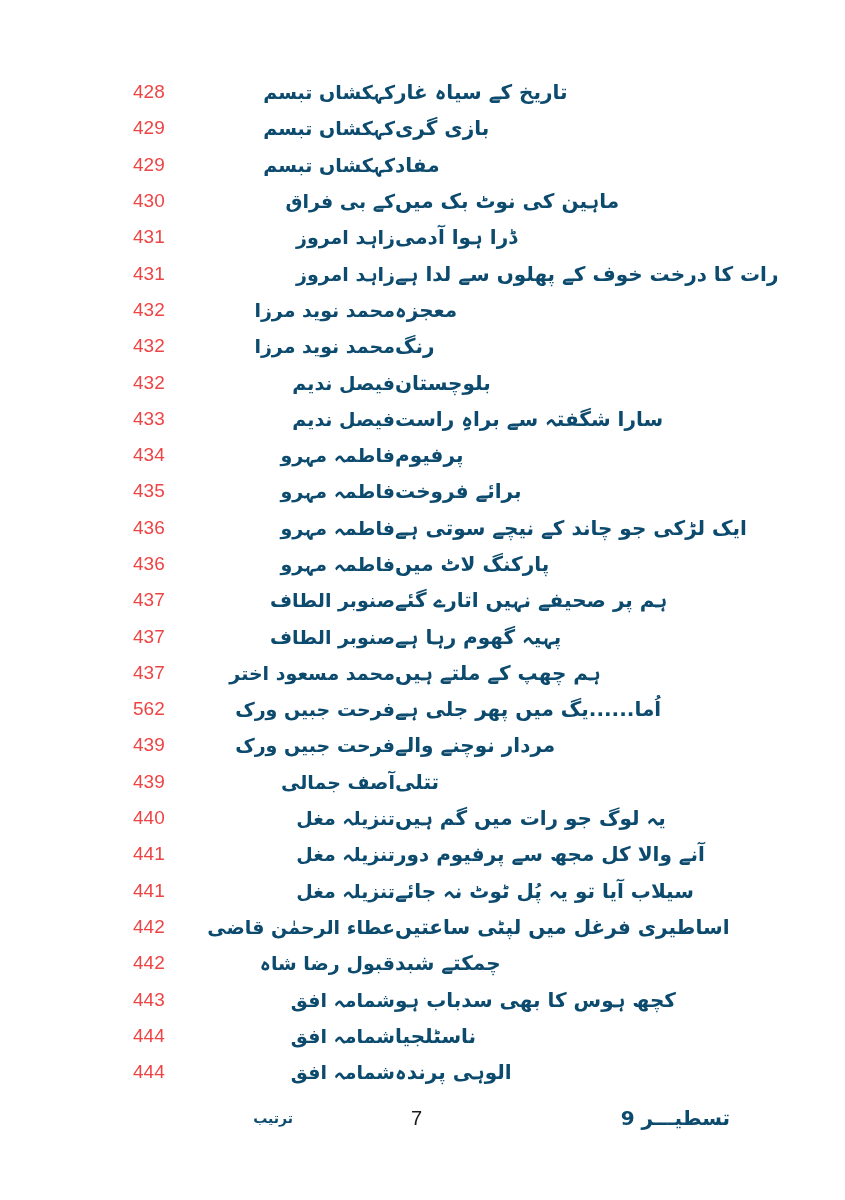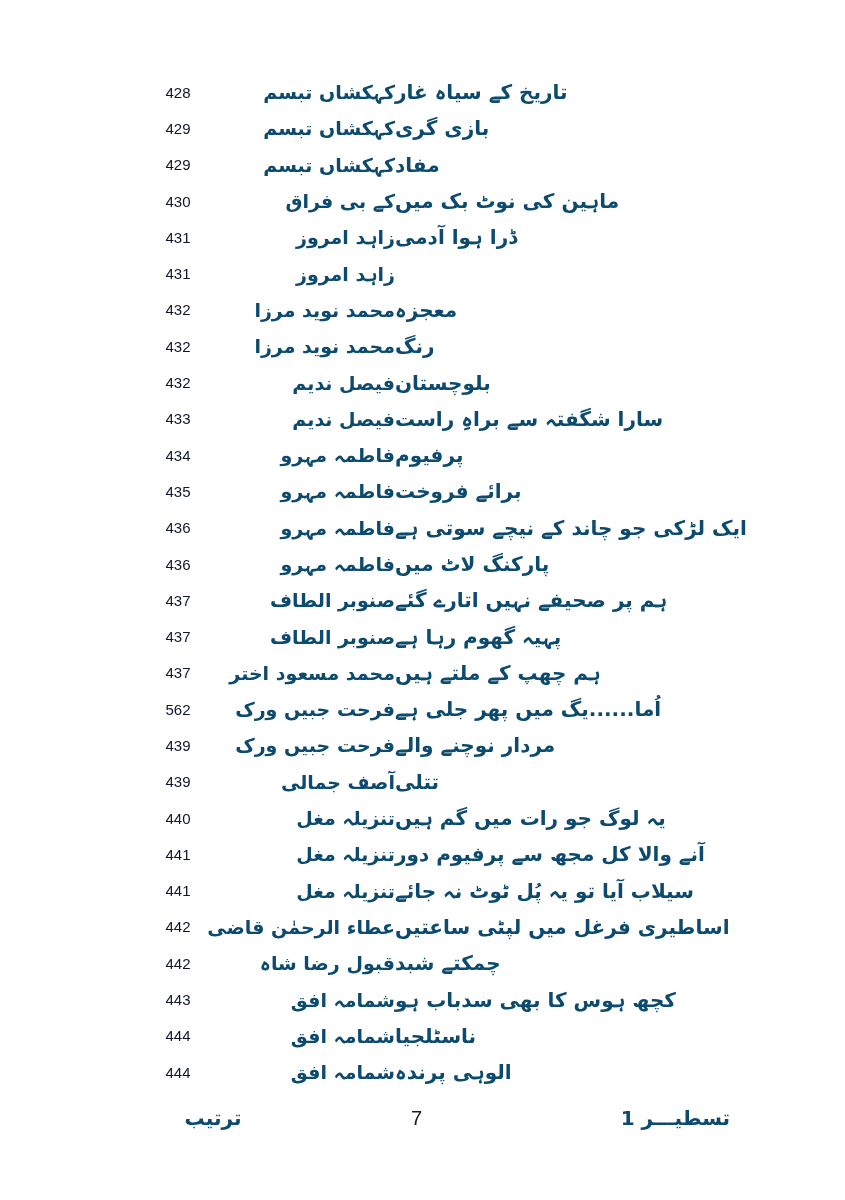--- a/index.html
+++ b/index.html
@@ -15,23 +15,23 @@
     padding: 74px 115px 0 133px;
   }
   .row {
     display: grid;
     grid-template-columns: 90px 172px 1fr;
     align-items: center;
     height: 36.3px;
   }
   .num {
     font-family: "Liberation Sans", sans-serif;
-    font-size: 15px;
-    color: #0f172a;
-    text-align: center;
+    font-size: 19px;
+    color: #ef4444;
+    text-align: left;
   }
   .urdu {
     direction: rtl;
     font-family: "DejaVu Sans", sans-serif;
     font-weight: 700;
     color: #0c4a6e;
   }
   .author {
     font-size: 19px;
     text-align: right;
@@ -44,22 +44,22 @@
   }
   .footer {
     display: grid;
     grid-template-columns: 160px 1fr 190px;
     align-items: center;
     padding: 0 115px 0 133px;
     margin-top: 10px;
     height: 36px;
   }
   .footer-left {
-    font-size: 20px;
-    text-align: center;
+    font-size: 14px;
+    text-align: right;
   }
   .footer-center {
     font-family: "Liberation Sans", sans-serif;
     font-size: 20px;
     color: #1b1b1b;
     text-align: center;
   }
   .footer-right {
     font-size: 20px;
     text-align: right;
@@ -91,20 +91,21 @@
     <span class="urdu title">ماہین کی نوٹ بک میں</span>
   </div>
       <div class="row">
     <span class="num">431</span>
     <span class="urdu author">زاہد امروز</span>
     <span class="urdu title">ڈرا ہوا آدمی</span>
   </div>
       <div class="row">
     <span class="num">431</span>
     <span class="urdu author">زاہد امروز</span>
+    <span class="urdu title">رات کا درخت خوف کے پھلوں سے لدا ہے</span>
   </div>
       <div class="row">
     <span class="num">432</span>
     <span class="urdu author">محمد نوید مرزا</span>
     <span class="urdu title">معجزہ</span>
   </div>
       <div class="row">
     <span class="num">432</span>
     <span class="urdu author">محمد نوید مرزا</span>
     <span class="urdu title">رنگ</span>
@@ -206,15 +207,15 @@
   </div>
       <div class="row">
     <span class="num">444</span>
     <span class="urdu author">شمامہ افق</span>
     <span class="urdu title">الوہی پرندہ</span>
   </div>
     </div>
   <div class="footer">
     <span class="urdu footer-left">ترتیب</span>
     <span class="footer-center">7</span>
-    <span class="urdu footer-right">تسطیـــر 1</span>
+    <span class="urdu footer-right">تسطیـــر 9</span>
   </div>
 </main>
 
 </body></html>

